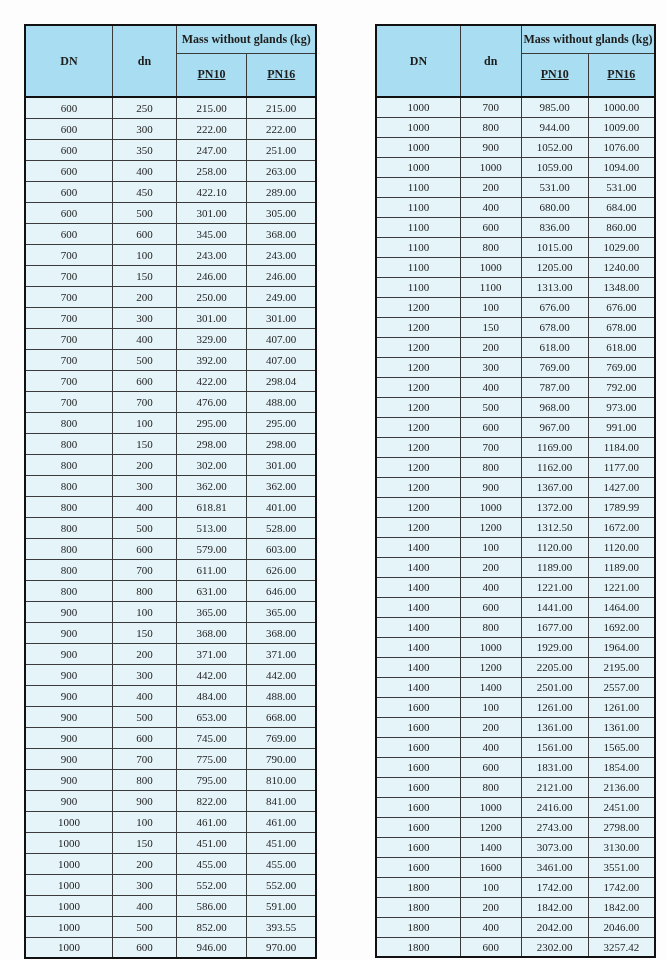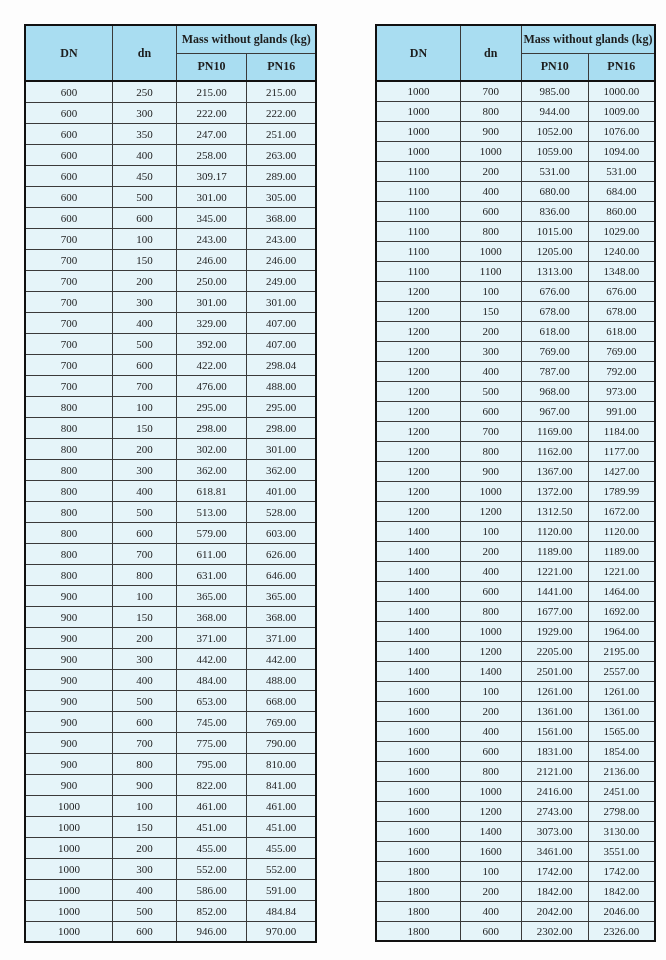--- a/index.html
+++ b/index.html
@@ -36,21 +36,21 @@
     vertical-align:middle;
     overflow:hidden;
     white-space:nowrap;
   }
   table.mass-table thead th{
     background:var(--header-bg);
     font-weight:bold;
     font-size:12px;
   }
   table.mass-table thead tr.head-top th{height:28px;}
-  table.mass-table thead tr.head-sub th{height:28px;}
+  table.mass-table thead tr.head-sub th{height:44px;text-decoration:underline;}
   table.mass-table thead{border-bottom:2px solid var(--border-dark);}
   table.mass-table tbody td{
     background:var(--cell-bg);
     font-size:11px;
   }
   table.left{width:295px;}
   table.right{width:282px;}
   table.left tbody td{height:21px;}
   table.right tbody td{height:20px;}
   col.c-dn{width:30%;}
@@ -103,21 +103,21 @@
         </tr>
         <tr>
           <td>600</td>
           <td>400</td>
           <td>258.00</td>
           <td>263.00</td>
         </tr>
         <tr>
           <td>600</td>
           <td>450</td>
-          <td>309.17</td>
+          <td>422.10</td>
           <td>289.00</td>
         </tr>
         <tr>
           <td>600</td>
           <td>500</td>
           <td>301.00</td>
           <td>305.00</td>
         </tr>
         <tr>
           <td>600</td>
@@ -314,21 +314,21 @@
         <tr>
           <td>1000</td>
           <td>400</td>
           <td>586.00</td>
           <td>591.00</td>
         </tr>
         <tr>
           <td>1000</td>
           <td>500</td>
           <td>852.00</td>
-          <td>484.84</td>
+          <td>393.55</td>
         </tr>
         <tr>
           <td>1000</td>
           <td>600</td>
           <td>946.00</td>
           <td>970.00</td>
         </tr>
       </tbody>
   </table>
 
@@ -600,18 +600,18 @@
         <tr>
           <td>1800</td>
           <td>400</td>
           <td>2042.00</td>
           <td>2046.00</td>
         </tr>
         <tr>
           <td>1800</td>
           <td>600</td>
           <td>2302.00</td>
-          <td>2326.00</td>
+          <td>3257.42</td>
         </tr>
       </tbody>
   </table>
 
 </div>
 
 </body></html>

